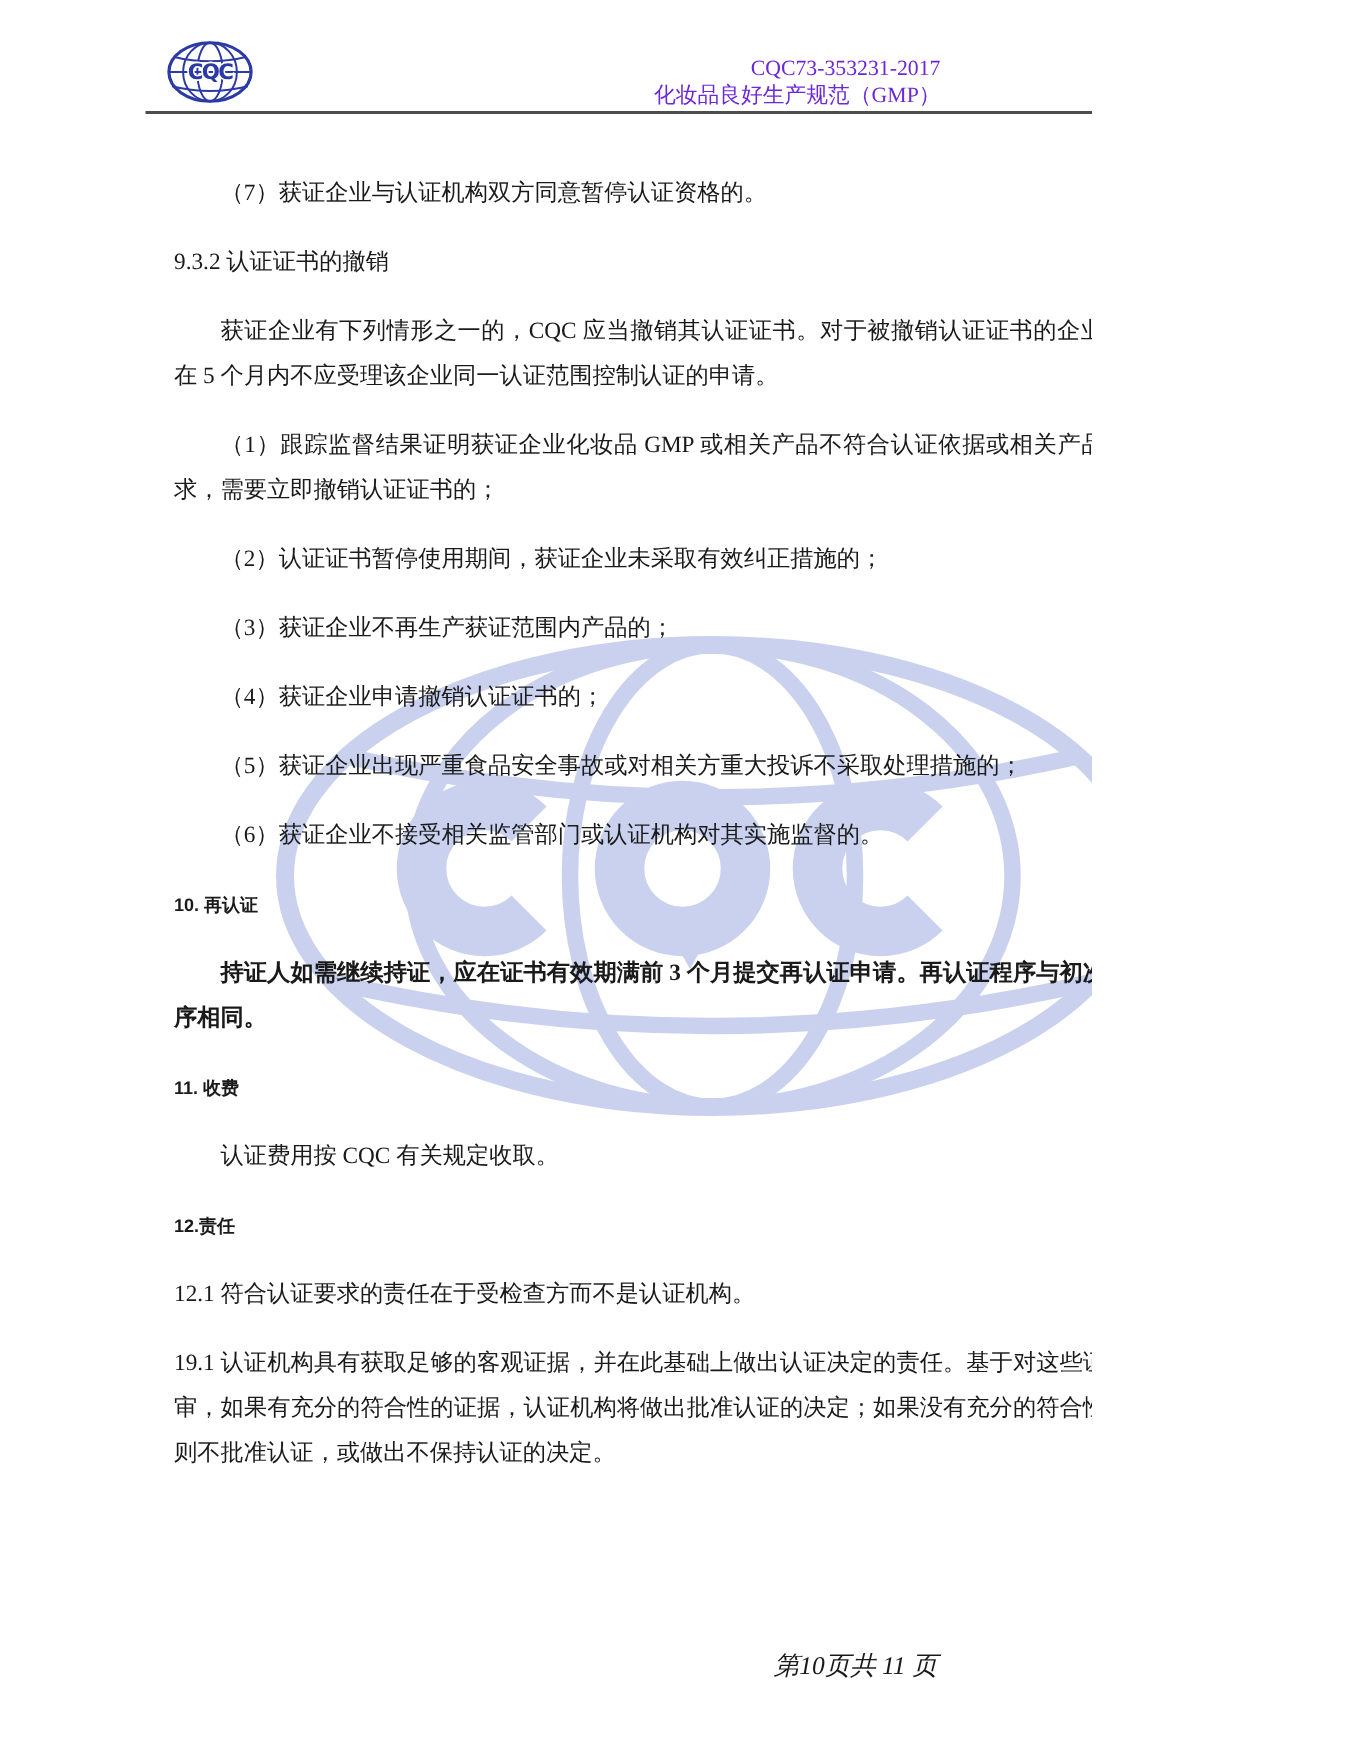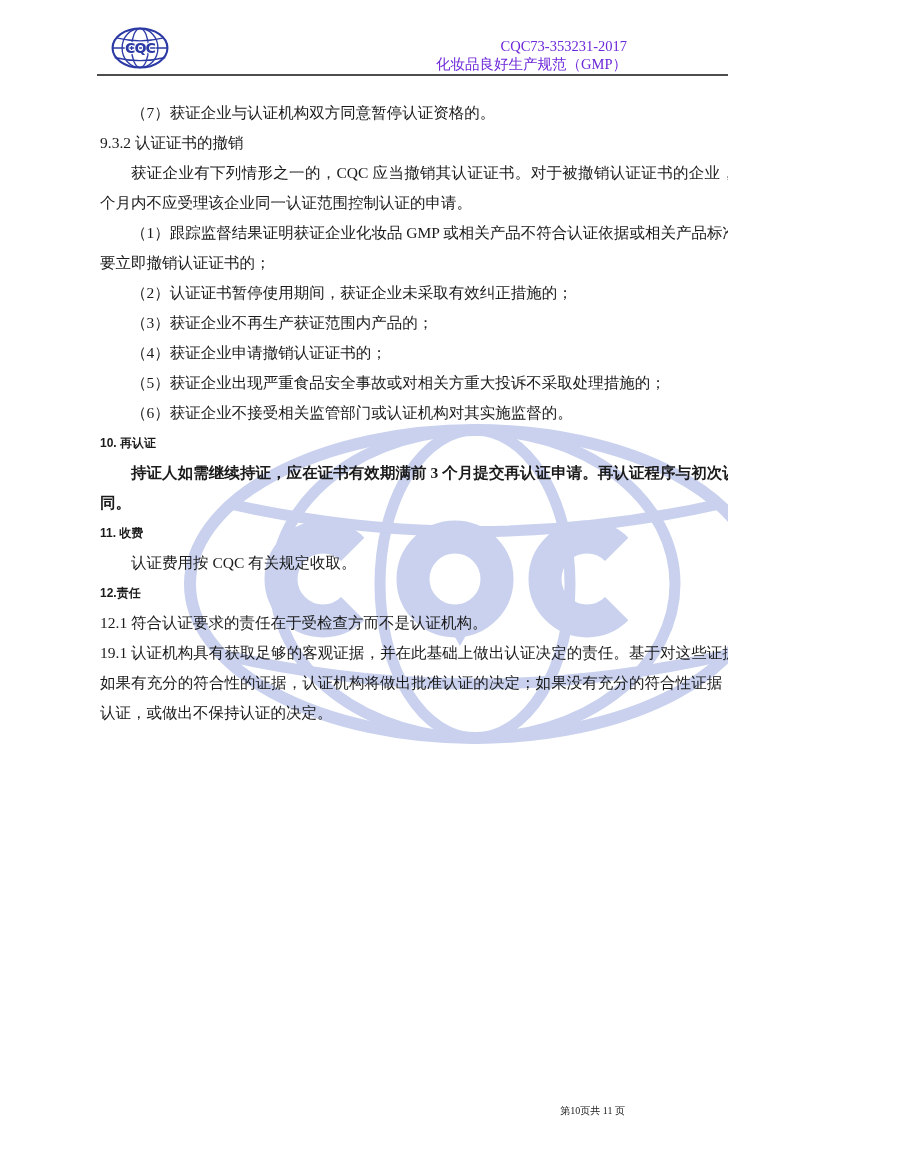--- a/index.html
+++ b/index.html
@@ -28,40 +28,41 @@
   
   .watermark { position:absolute; left:183px; top:424px; width:585px; height:320px; z-index:0; }
 
   
   .doc-body {
     position:absolute; left:100px; top:98px; width:700px;
     font-size:15.5px; line-height:30px;
     text-align:justify;
     z-index:1;
   }
-  .doc-body p { margin:0; }
+  .doc-body p { margin:16px; }
   .indent { text-indent:2em; }
   .heading {
     font-family:"Liberation Sans","DejaVu Sans",sans-serif;
     font-weight:bold; font-size:12px; line-height:30px;
     text-align:left;
   }
   .mt3  { margin-top:3px; }
   .mt6  { margin-top:6px; }
   .mt7  { margin-top:7px; }
   .mt8  { margin-top:8px; }
   .mt13 { margin-top:13px; }
   .mt14 { margin-top:14px;font-weight:bold; }
   .mt19 { margin-top:19px; }
 
   
   .footer {
     position:absolute; right:103px; top:1100px;
-    font-size:10px; line-height:22px; color:#1a1a1a;
+    font-size:17px; line-height:22px; color:#1a1a1a;
     z-index:1;
+    font-style:italic;
   }
 </style>
 </head>
 <body>
 
 <div class="page">
 
   <svg class="watermark" viewBox="0 0 585 320" aria-hidden="true">
     <g stroke="#c9d1ee" fill="none">
       <ellipse cx="292" cy="160" rx="285" ry="154" stroke-width="12"></ellipse>

